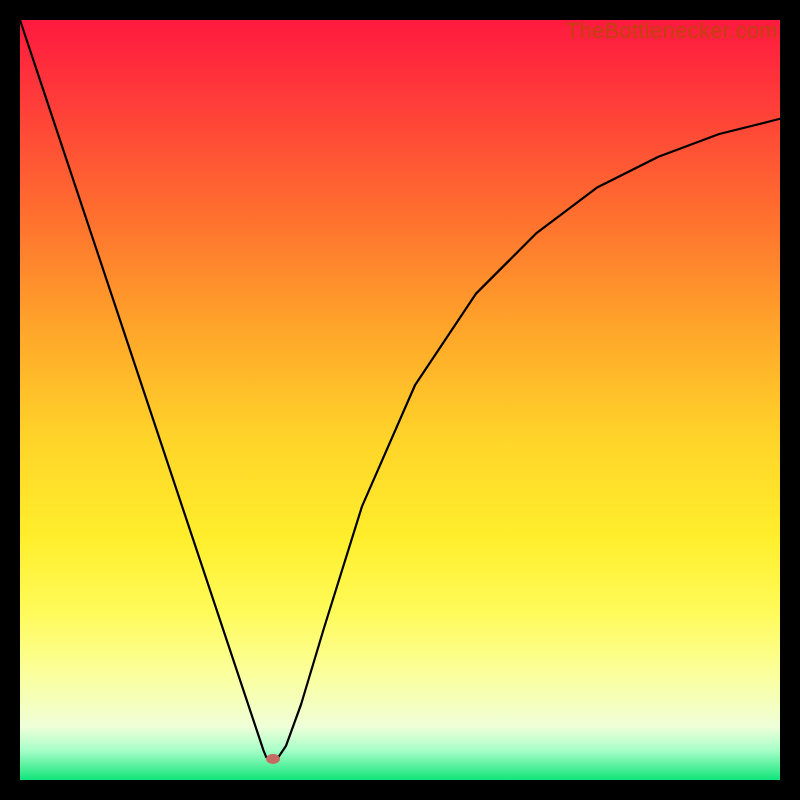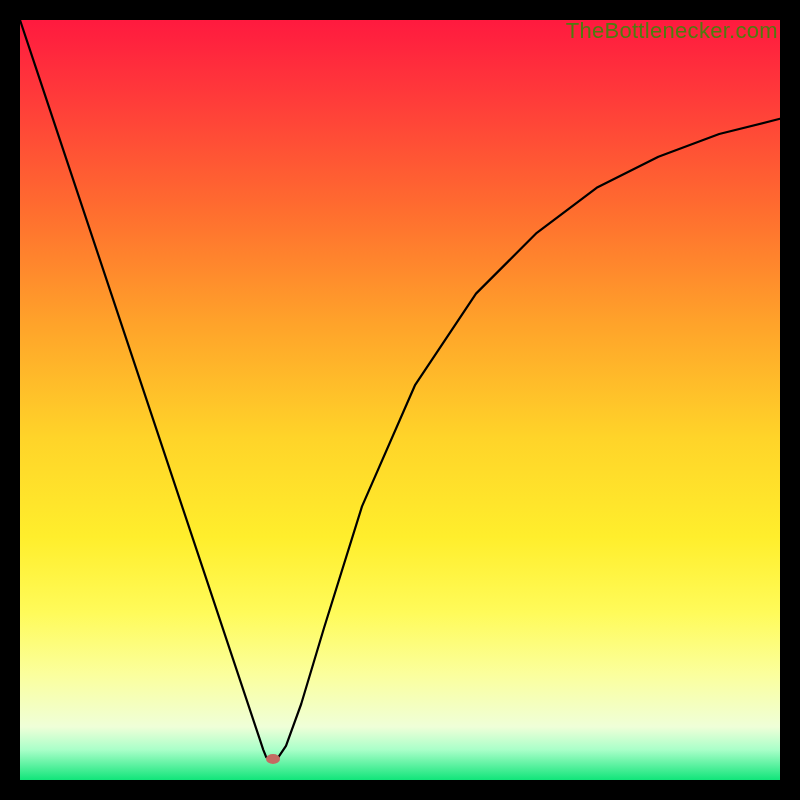--- a/index.html
+++ b/index.html
@@ -34,21 +34,21 @@
       #fffb5a 78%,
       #fbff9c 86%,
       #efffd8 93%,
       #aaffc9 96%,
       #11e57a 100%);
   }
   .watermark {
     position: absolute;
     top: -2px;
     right: 2px;
-    color: #4d7c0f;
+    color: #c2410c;
     font-family: Arial, Helvetica, sans-serif;
     font-size: 22px;
     letter-spacing: 0.3px;
     user-select: none;
   }
   svg.curve {
     position: absolute;
     left: 0;
     top: 0;
     width: 760px;

